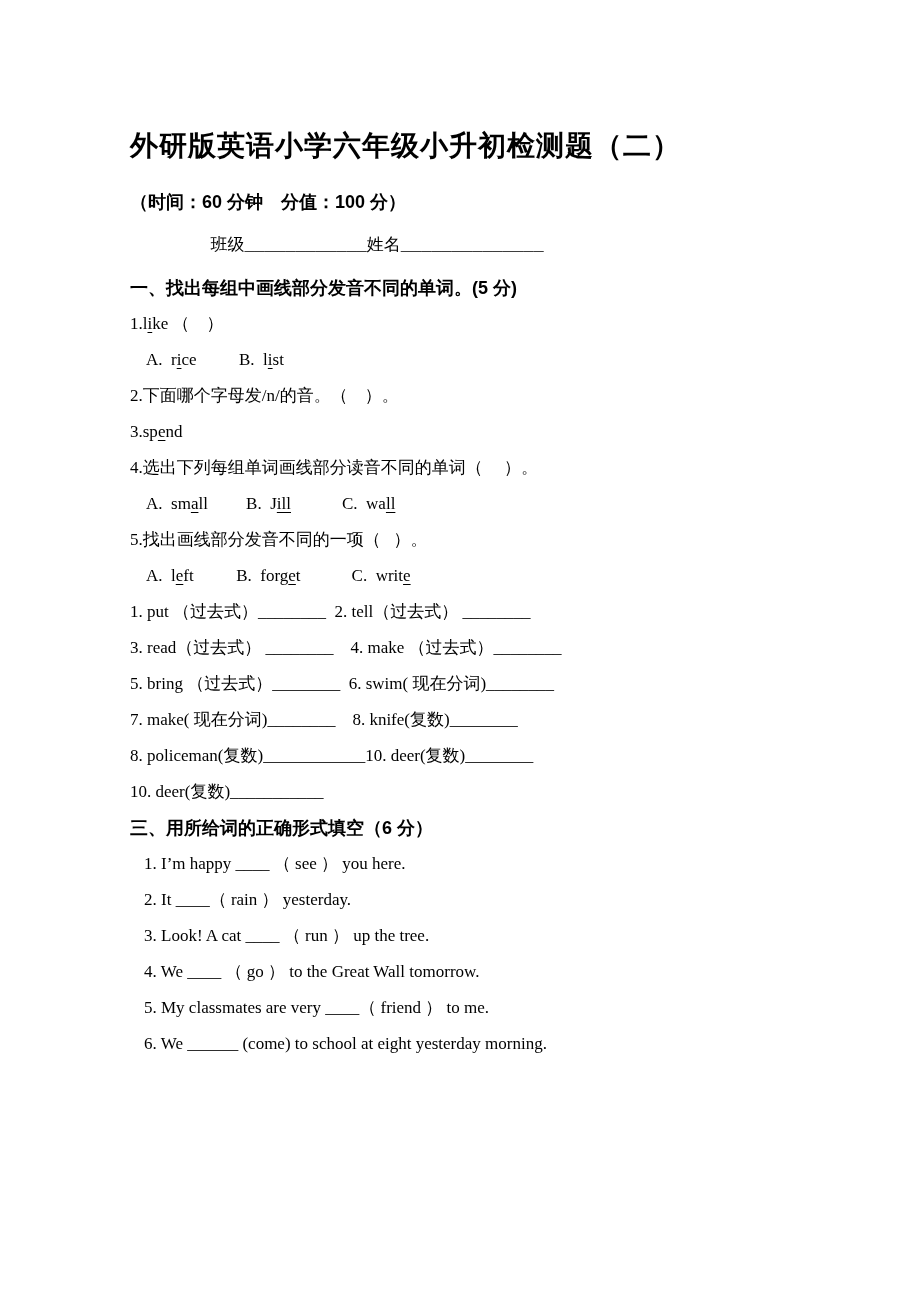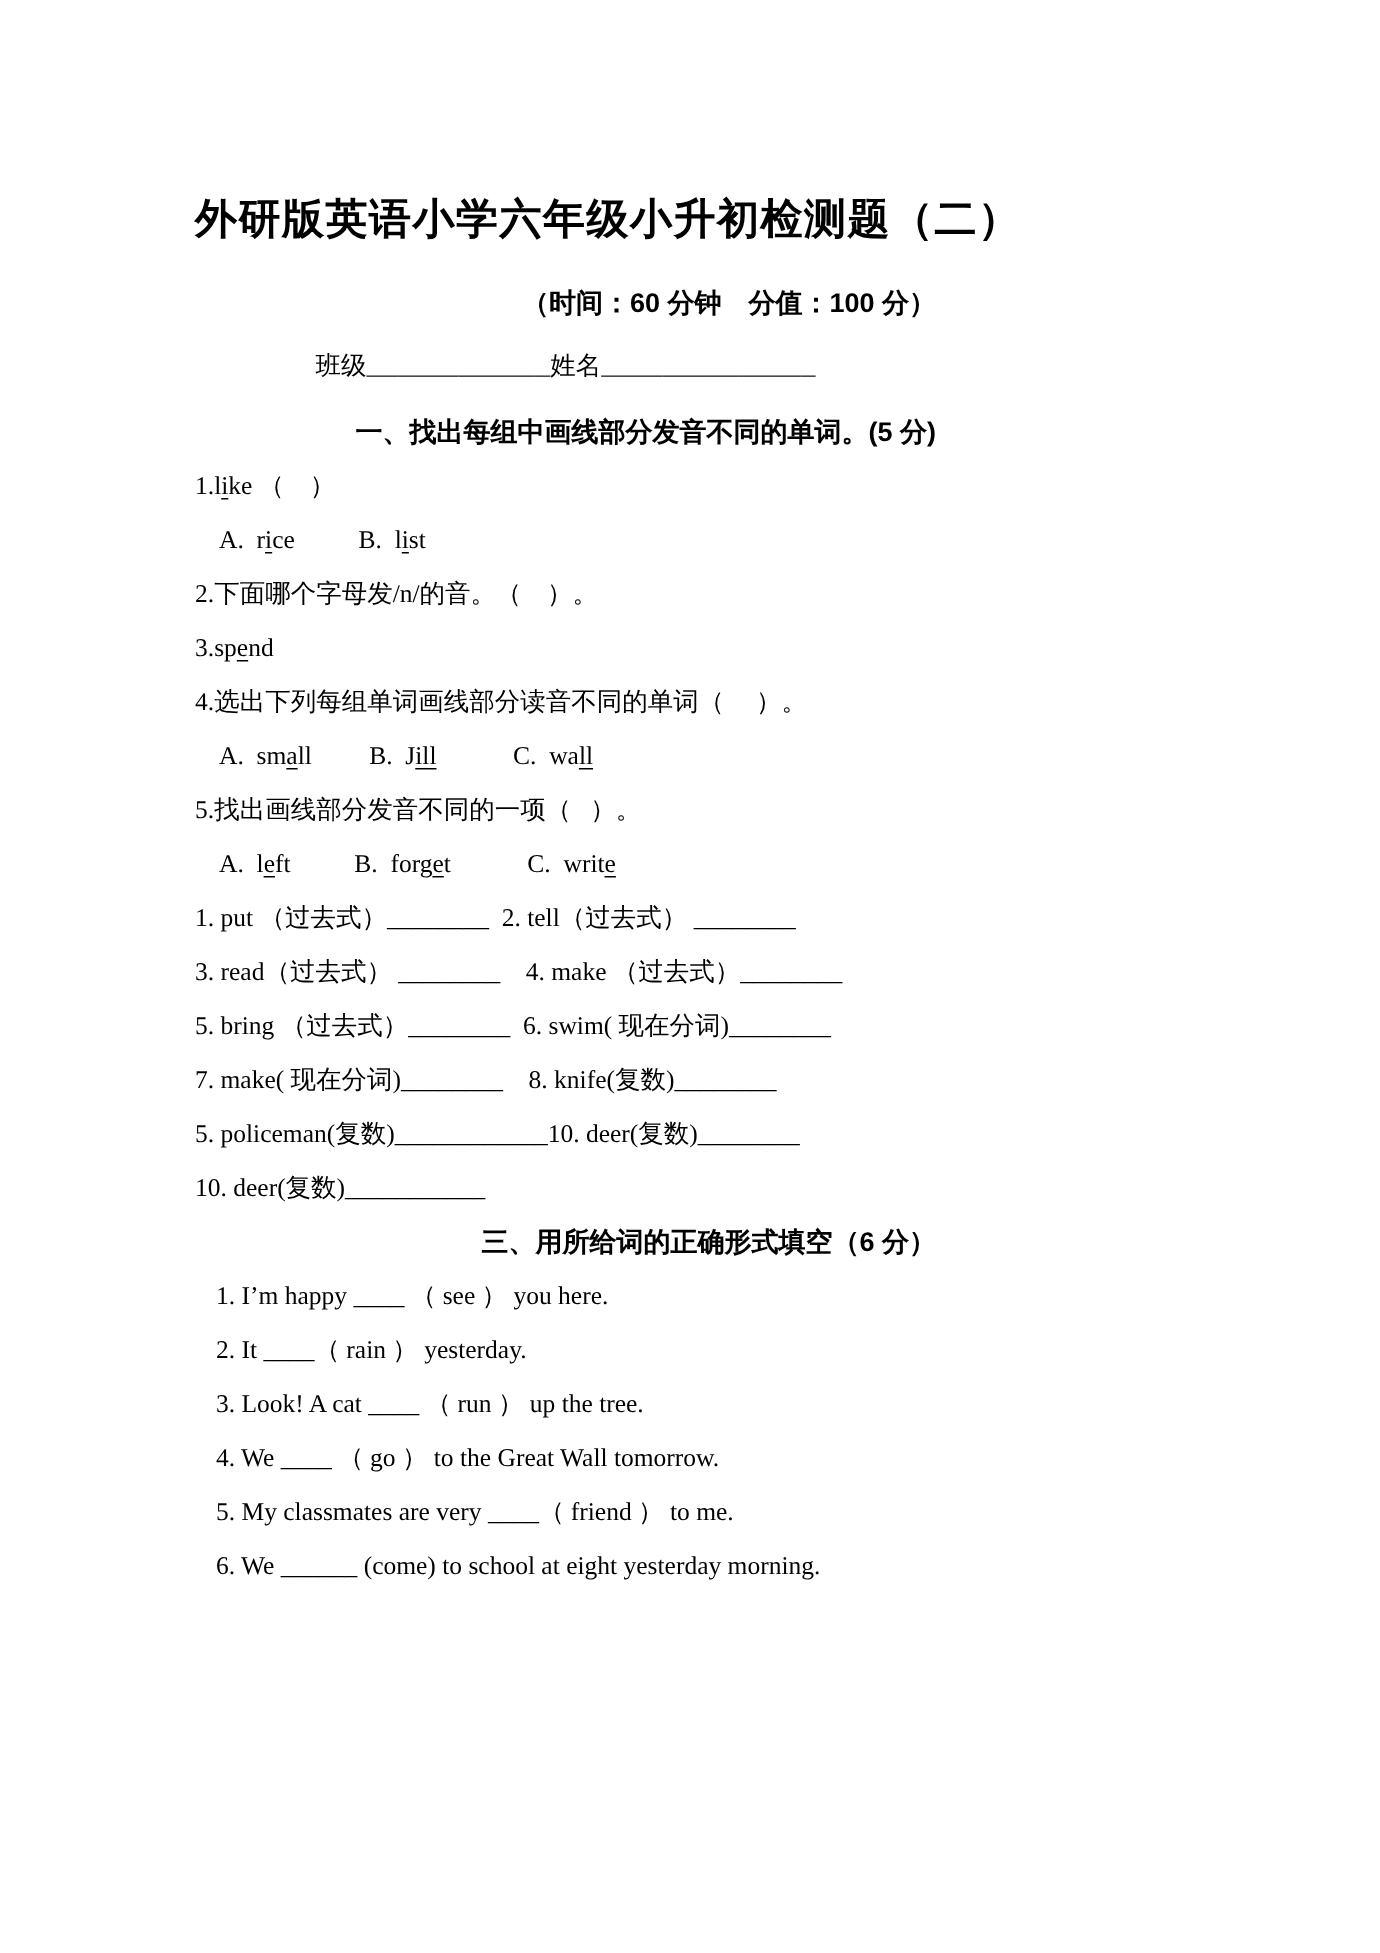--- a/index.html
+++ b/index.html
@@ -13,36 +13,36 @@
   }
   .title{
     font-family:"Liberation Sans","DejaVu Sans",sans-serif;
     font-weight:bold;font-size:28px;line-height:40px;
     text-align:center;margin:0;letter-spacing:1px;
     white-space:pre;
   }
   .subtitle{
     font-family:"Liberation Sans","DejaVu Sans",sans-serif;
     font-weight:bold;font-size:18px;line-height:24px;
-    text-align:right;margin-top:24px;white-space:pre;
+    text-align:left;margin-top:24px;white-space:pre;
   }
   .idline{
     font-family:"Liberation Mono","DejaVu Sans Mono",monospace;
     font-size:17px;line-height:24px;
     text-align:center;margin-top:20px;white-space:pre;
   }
   #doc-body{margin-top:12px;}
   .line{
     font-family:Liberation Serif, serif;
     font-size:17px;height:36px;line-height:36px;
     white-space:pre;
   }
   .line.heading{
     font-family:"Liberation Sans","DejaVu Sans",sans-serif;
-    font-weight:bold;font-size:18px;text-align:right;
+    font-weight:bold;font-size:18px;
   }
   .line.option{padding-left:16px;}
   .line.item3{padding-left:14px;}
   .u{text-decoration:underline;text-underline-offset:3px;}
 </style>
 </head>
 <body>
 
 <div class="page">
   <h1 class="title">外研版英语小学六年级小升初检测题（二）</h1>
@@ -55,21 +55,21 @@
       <div class="line body"><span>2.下面哪个字母发/n/的音。（    ）。</span></div>
       <div class="line body"><span>3.sp</span><span class="u">e</span><span>nd</span></div>
       <div class="line body"><span>4.选出下列每组单词画线部分读音不同的单词（     ）。</span></div>
       <div class="line option"><span>A.  sm</span><span class="u">a</span><span>ll         B.  J</span><span class="u">ill</span><span>            C.  wa</span><span class="u">ll</span></div>
       <div class="line body"><span>5.找出画线部分发音不同的一项（   ）。</span></div>
       <div class="line option"><span>A.  l</span><span class="u">e</span><span>ft          B.  forg</span><span class="u">e</span><span>t            C.  writ</span><span class="u">e</span></div>
       <div class="line body"><span>1. put （过去式）________  2. tell（过去式） ________</span></div>
       <div class="line body"><span>3. read（过去式） ________    4. make （过去式）________</span></div>
       <div class="line body"><span>5. bring （过去式）________  6. swim( 现在分词)________</span></div>
       <div class="line body"><span>7. make( 现在分词)________    8. knife(复数)________</span></div>
-      <div class="line body"><span>5. policeman(复数)____________10. deer(复数)________</span></div>
+      <div class="line body"><span>8. policeman(复数)____________10. deer(复数)________</span></div>
       <div class="line body"><span>10. deer(复数)___________</span></div>
       <div class="line heading"><span>三、用所给词的正确形式填空（6 分）</span></div>
       <div class="line item3"><span>1. I’m happy ____ （ see ） you here.</span></div>
       <div class="line item3"><span>2. It ____（ rain ） yesterday.</span></div>
       <div class="line item3"><span>3. Look! A cat ____ （ run ） up the tree.</span></div>
       <div class="line item3"><span>4. We ____ （ go ） to the Great Wall tomorrow.</span></div>
       <div class="line item3"><span>5. My classmates are very ____（ friend ） to me.</span></div>
       <div class="line item3"><span>6. We ______ (come) to school at eight yesterday morning.</span></div>
     </div>
 </div>

